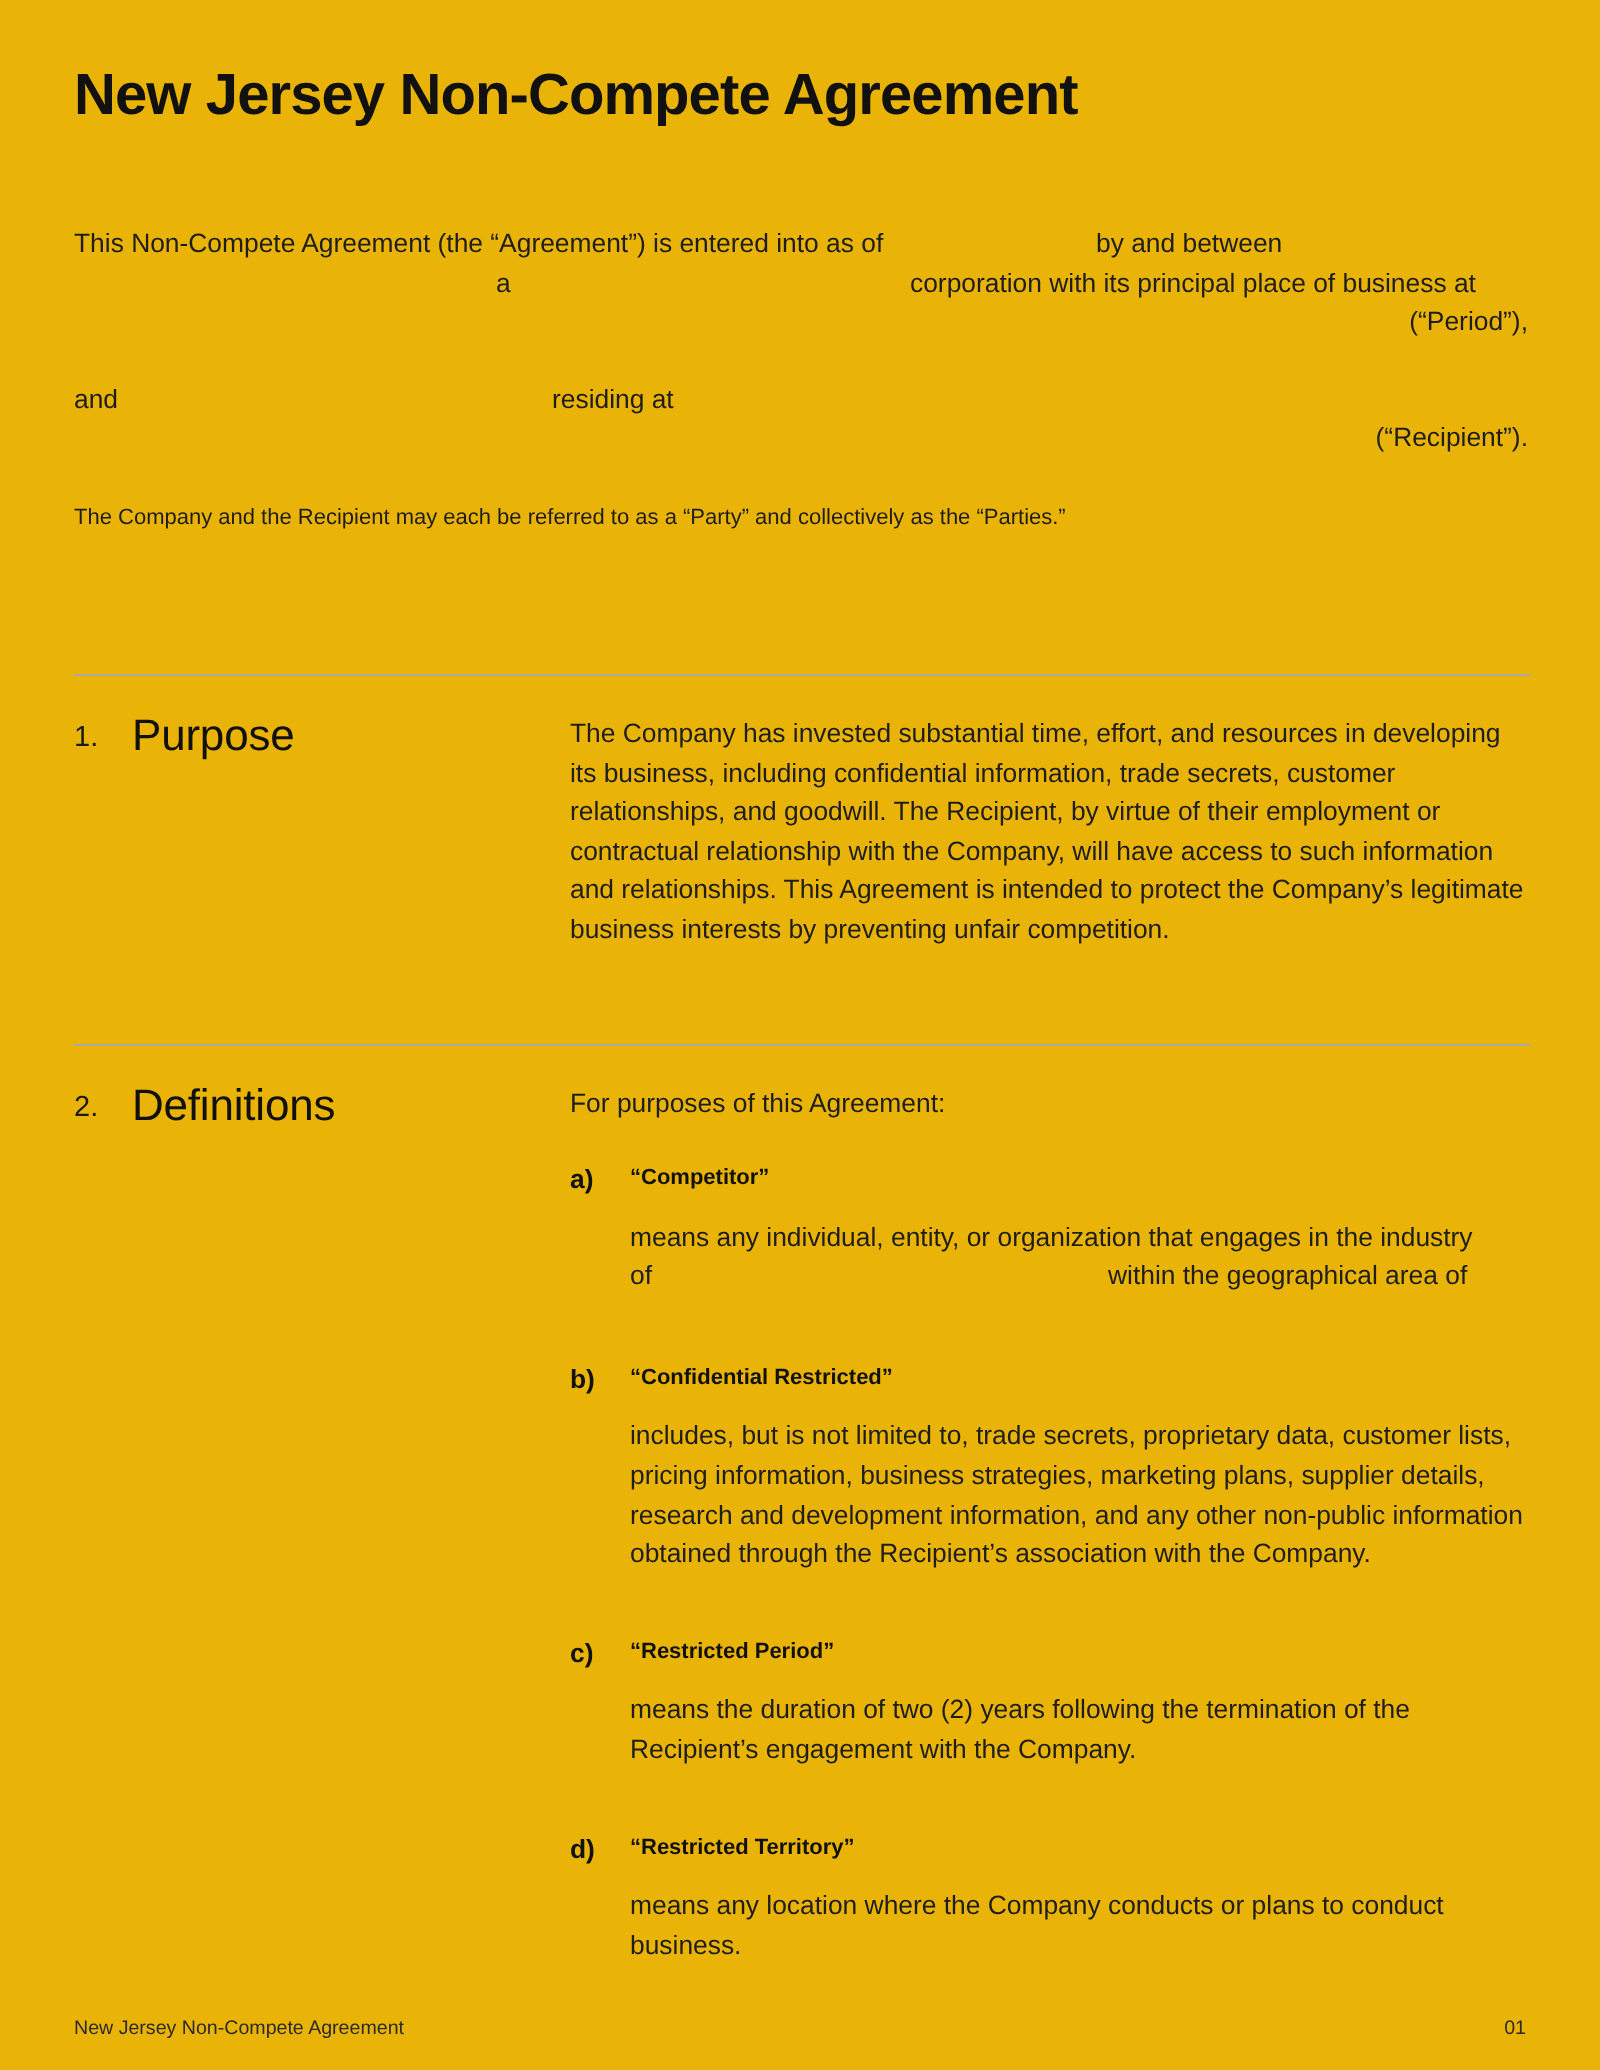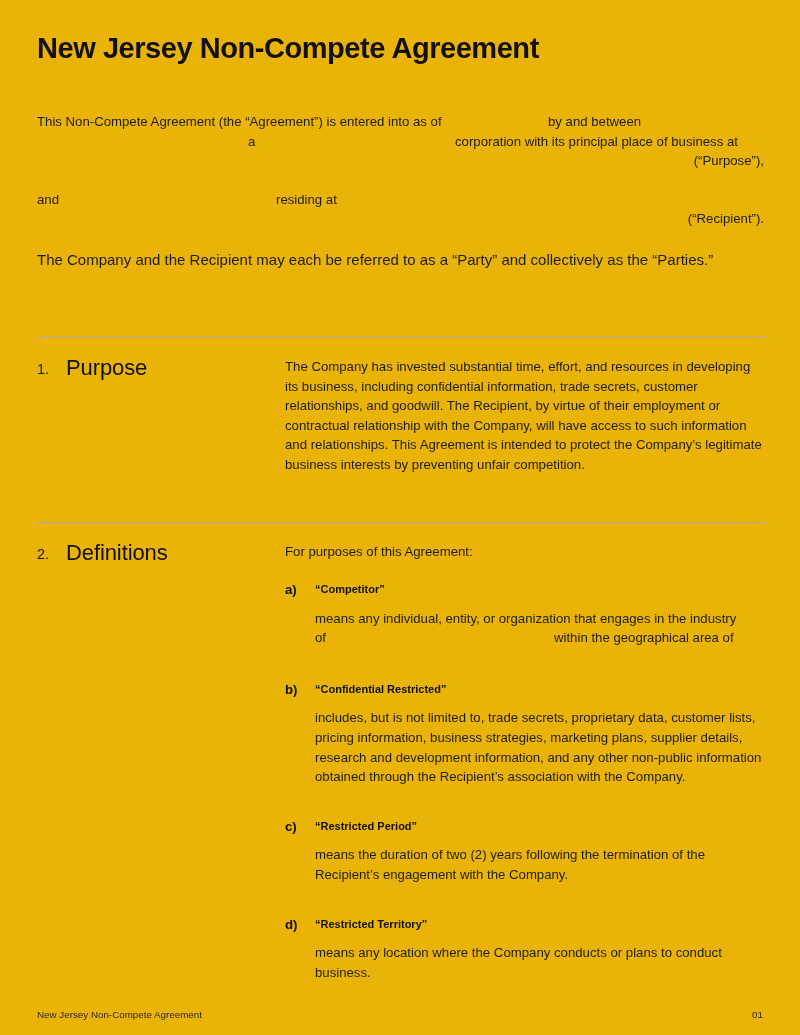--- a/index.html
+++ b/index.html
@@ -61,21 +61,21 @@
   .intro-line.l4 { text-align: left; }
   .intro-line.l5 { text-align: right; }
 
   .seg-abs { position: absolute; top: 0; white-space: pre; }
 
   .intro-para2 {
     position: absolute;
     left: 37px;
     top: 250px;
     width: 727px;
-    font-size: 15px;
+    font-size: 11px;
     line-height: 19.5px;
     white-space: pre;
     color: #1e1e1e;
   }
 
   
   .divider {
     position: absolute;
     left: 37px;
     width: 728px;
@@ -185,21 +185,21 @@
   <div class="intro">
     <span class="intro-line l1">
       <span class="seg-abs" style="left:0;">This Non-Compete Agreement (the “Agreement”) is entered into as of</span>
       <span class="seg-abs" style="left:511px;">by and between</span>
     </span>
     <span class="intro-line l2">
       <span class="seg-abs" style="left:211px;">a</span>
       <span class="seg-abs" style="left:418px;">corporation with its principal place of business at</span>
     </span>
     <span class="intro-line l3">
-      <span class="seg-abs" style="right:0;">(“Purpose”),</span>
+      <span class="seg-abs" style="right:0;">(“Period”),</span>
     </span>
     <span class="intro-line spacer"></span>
     <span class="intro-line l4">
       <span class="seg-abs" style="left:0;">and</span>
       <span class="seg-abs" style="left:239px;">residing at</span>
     </span>
     <span class="intro-line l5">
       <span class="seg-abs" style="right:0;">(“Recipient”).</span>
     </span>
   </div>

